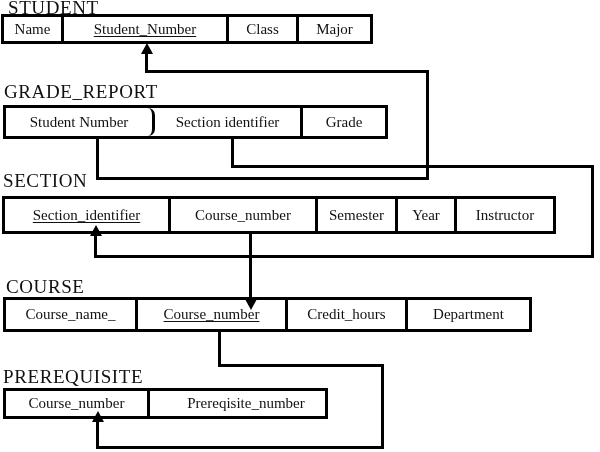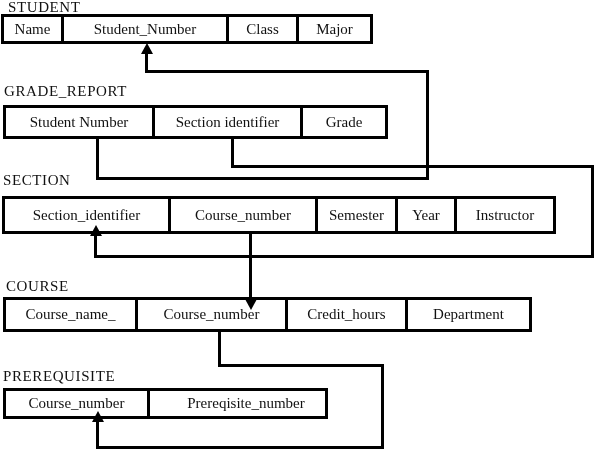--- a/index.html
+++ b/index.html
@@ -2,34 +2,34 @@
 <html><head>
 <meta charset="utf-8">
 <style>
   html,body{margin:0;padding:0;background:#ffffff;}
   .canvas{
     position:relative;width:600px;height:452px;background:#ffffff;
     font-family:"Liberation Serif","DejaVu Serif",serif;color:#111111;
     overflow:hidden;
   }
   .tbl-label{
-    position:absolute;font-size:15px;line-height:15px;letter-spacing:0.6px;
+    position:absolute;font-size:19px;line-height:15px;letter-spacing:0.6px;
     color:#111111;white-space:nowrap;
   }
   .row{
     position:absolute;display:flex;border:3px solid #000;box-sizing:border-box;
     background:#ffffff;
   }
   .cell{
     border-right:3px solid #000;box-sizing:border-box;
     display:flex;align-items:center;justify-content:center;
     font-size:15px;white-space:nowrap;overflow:hidden;
   }
   .cell:last-child{border-right:none;}
-  .pk{text-underline-offset:2px;}
+  .pk{text-decoration:underline;text-underline-offset:2px;}
   .line{position:absolute;background:#000;}
   .arr-up{
     position:absolute;width:0;height:0;
     border-left:6px solid transparent;border-right:6px solid transparent;
     border-bottom:11px solid #000;
   }
   .arr-down{
     position:absolute;width:0;height:0;
     border-left:6px solid transparent;border-right:6px solid transparent;
     border-top:11px solid #000;
@@ -46,21 +46,21 @@
       <div class="cell" style="width:60px;text-align:right;">Name</div>
       <div class="cell pk" style="width:165px;">Student_Number</div>
       <div class="cell" style="width:70px;">Class</div>
       <div class="cell" style="width:71px;">Major</div>
     </div>
   </div>
 
   <div>
     <div class="tbl-label" style="left:4px;top:84px;">GRADE_REPORT</div>
     <div class="row" style="left:3px;top:105px;height:34px;">
-      <div class="cell" style="width:149px;">Student Number</div>
+      <div class="cell" style="width:149px;border-radius:7px;">Student Number</div>
       <div class="cell" style="width:148px;">Section identifier</div>
       <div class="cell" style="width:82px;">Grade</div>
     </div>
   </div>
 
   <div>
     <div class="tbl-label" style="left:3px;top:173px;">SECTION</div>
     <div class="row" style="left:2px;top:196px;height:38px;justify-content:flex-end;">
       <div class="cell pk" style="width:166px;">Section_identifier</div>
       <div class="cell" style="width:147px;">Course_number</div>

